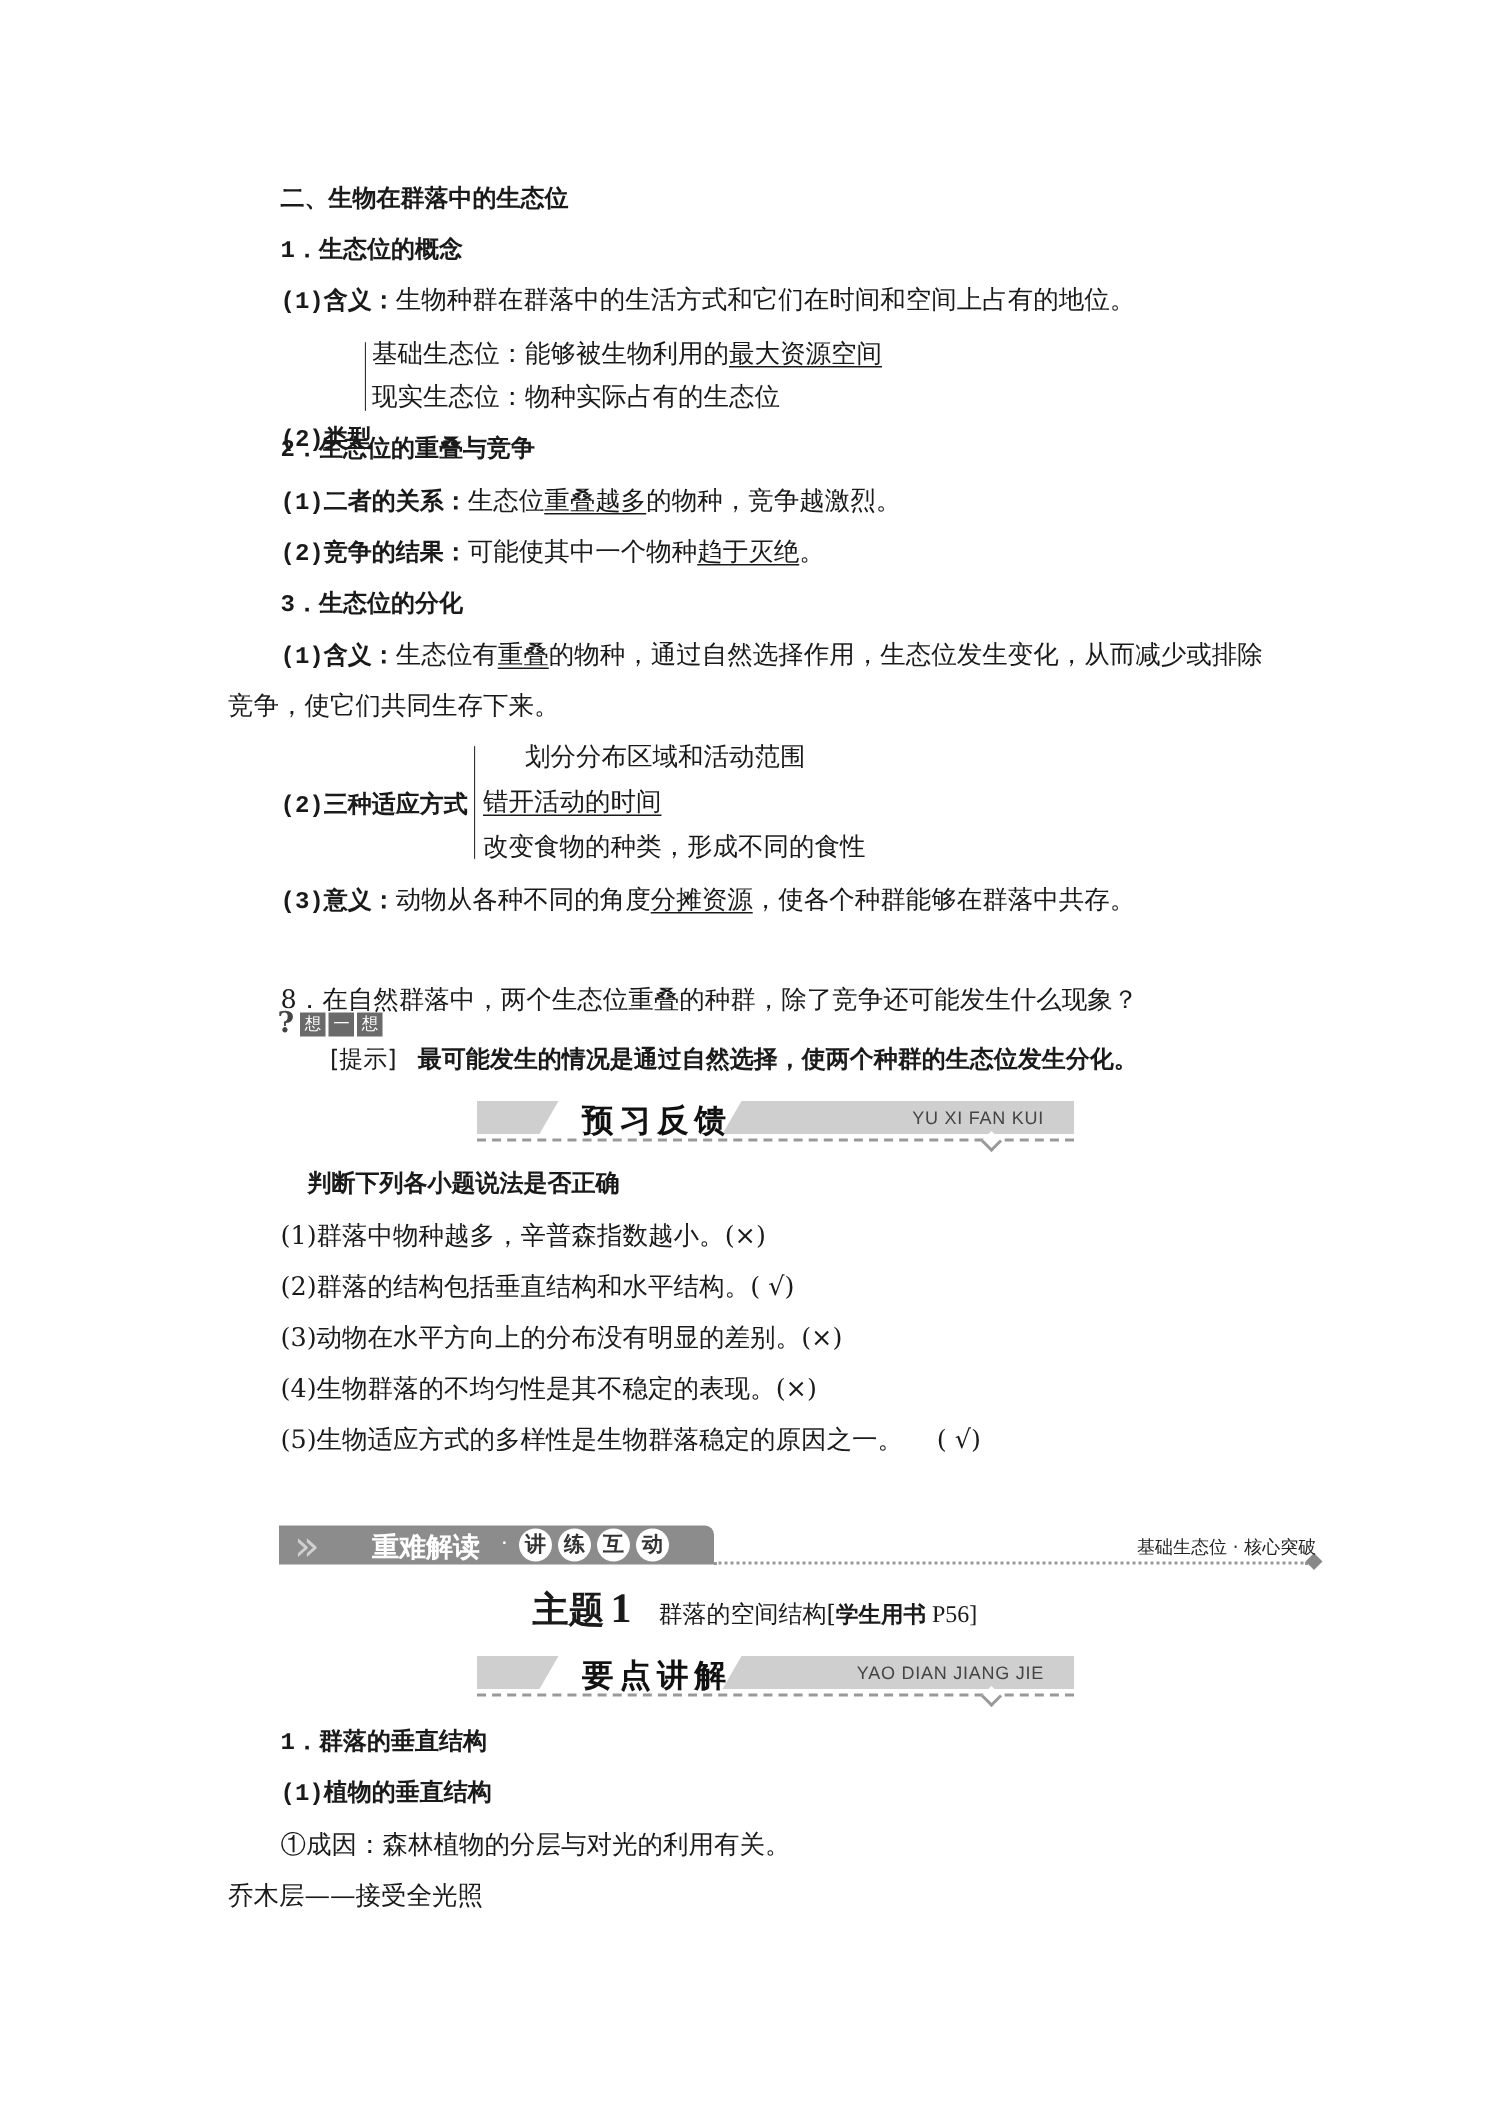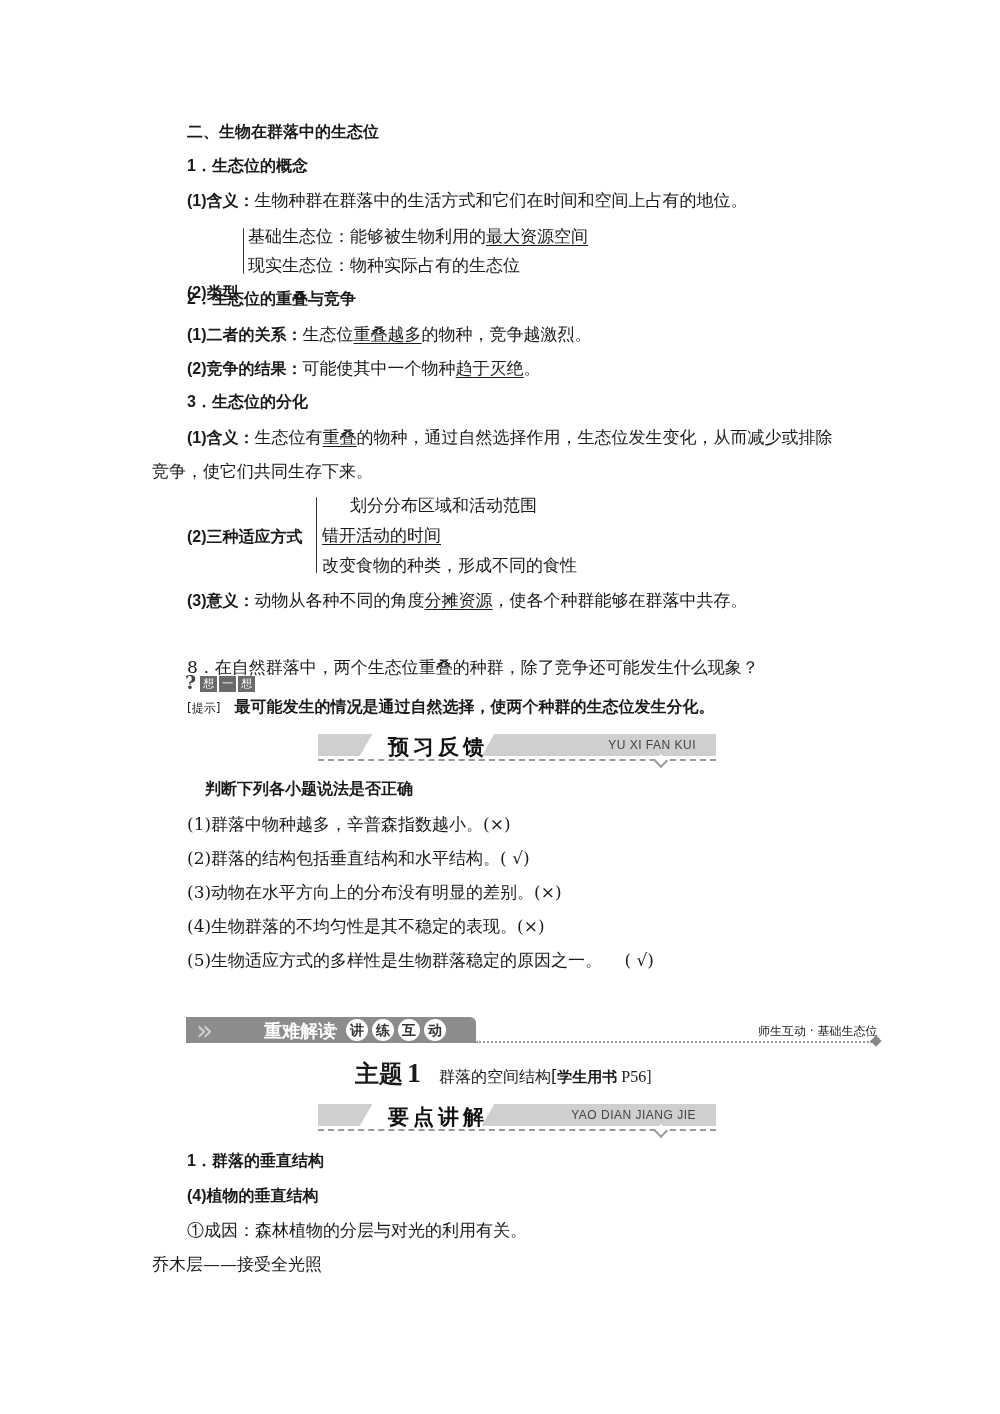--- a/index.html
+++ b/index.html
@@ -1,37 +1,37 @@
 <!DOCTYPE html>
 <html><head>
 <meta charset="utf-8">
 <style>
   html, body { margin: 0; padding: 0; background: #ffffff; }
   body { width: 1000px; height: 1414px; position: relative; overflow: hidden;
          font-family: "DejaVu Serif", "Liberation Serif", serif; color: #1a1a1a; }
   .abs { position: absolute; white-space: nowrap; }
   .line { font-size: 17px; line-height: 22px; }
-  .bold { font-family: Liberation Sans, sans-serif; font-weight: bold; font-size: 16px; }
+  .bold { font-family: Liberation Mono, monospace; font-weight: bold; font-size: 16px; }
   .u { text-decoration: underline; text-underline-offset: 3px; }
   .brace { position: absolute; border-left: 1.5px solid #333; border-radius: 6px 0 0 6px; }
   
   .banner { position: absolute; left: 318px; width: 384px; height: 22px; }
   .banner .bg { position: absolute; left: 0; top: 0; width: 398px; height: 22px; background: #cfcfcf;
                 clip-path: polygon(0 0, 100% 0, 100% 100%, 0 100%); }
   .banner .cut { position: absolute; top: 0; height: 22px; width: 60px; background: #fff; transform: skewX(-30deg); }
   .banner .title { position: absolute; top: -1px; font-family: "DejaVu Sans", sans-serif; font-weight: bold; font-size: 21px; color: #111; letter-spacing: 4px; }
   .banner .pinyin { position: absolute; right: 6px; top: 4px; font-family: "Liberation Sans", sans-serif; font-size: 12px; color: #444; letter-spacing: 0.5px; }
   .banner .dash { position: absolute; left: 0; top: 25px; width: 398px; border-top: 2px dashed #999; }
   .banner .chev { position: absolute; left: 338px; top: 22px; width: 8px; height: 8px; border-right: 2px solid #999; border-bottom: 2px solid #999; transform: rotate(45deg); background: #fff; }
   
   .think-box { display: inline-block; width: 17px; height: 16px; background: #6a6a6a; color: #fff; font-size: 11px; line-height: 16px; text-align: center; margin-right: 2px; font-family: "DejaVu Sans", sans-serif; }
   
   .bigbanner { position: absolute; left: 186px; top: 1017px; width: 290px; height: 26px; background: #8c8c8c; border-radius: 0 6px 0 0; }
   .bigbanner .chevs { position: absolute; left: 10px; top: -3px; font-size: 28px; color: #d0d0d0; font-family: "DejaVu Sans", sans-serif; letter-spacing: -8px; }
-  .bigbanner .t1 { position: absolute; left: 62px; top: 2px; color: #fff; font-family: "DejaVu Sans", sans-serif; font-weight: bold; font-size: 18px; margin-left: 16px; }
+  .bigbanner .t1 { position: absolute; left: 62px; top: 2px; color: #fff; font-family: "DejaVu Sans", sans-serif; font-weight: bold; font-size: 18px; }
   .bigbanner .dot { position: absolute; left: 148px; top: 4px; color: #fff; font-size: 14px; }
   .bigbanner .circ { position: absolute; top: 2px; width: 22px; height: 22px; border-radius: 50%; background: #fff; color: #333; font-family: "DejaVu Sans", sans-serif; font-weight: bold; font-size: 14px; line-height: 22px; text-align: center; }
   .dotline { position: absolute; left: 476px; top: 1041px; width: 396px; border-top: 2px dotted #999; }
   .diamond { position: absolute; left: 872px; top: 1037px; width: 8px; height: 8px; background: #888; transform: rotate(45deg); }
   .rightlabel { position: absolute; left: 758px; top: 1023px; font-family: "DejaVu Sans", sans-serif; font-size: 12px; color: #222; }
 </style>
 </head>
 <body>
 
 <div class="abs bold" style="left:187px;top:122px;">二、生物在群落中的生态位</div>
@@ -71,21 +71,21 @@
 
 <div class="abs line" style="left:187px;top:589px;text-align:right;">
   <span class="bold">(3)意义：</span><span>动物从各种不同的角度</span><span class="u">分摊资源</span><span>，使各个种群能够在群落中共存。</span>
 </div>
 
 <div class="abs" style="left:185px;top:623px;height:18px;margin-top:48px;">
   <span style="font-family:'DejaVu Serif',serif;font-weight:bold;font-size:19px;color:#444;margin-right:4px;vertical-align:middle;">?</span><span class="think-box">想</span><span class="think-box">一</span><span class="think-box">想</span>
 </div>
 <div class="abs line" style="left:187px;top:656px;">8．在自然群落中，两个生态位重叠的种群，除了竞争还可能发生什么现象？</div>
 <div class="abs line" style="left:187px;top:695px;">
-  <span style="font-family:'DejaVu Sans',sans-serif;font-size:12px;">[提示]</span><span style="display:inline-block;width:14px;"></span><span class="bold">最可能发生的情况是通过自然选择，使两个种群的生态位发生分化。</span>
+  <span style="font-family:'DejaVu Sans',sans-serif;font-size:16px;margin-left:33px;">[提示]</span><span style="display:inline-block;width:14px;"></span><span class="bold">最可能发生的情况是通过自然选择，使两个种群的生态位发生分化。</span>
 </div>
 
 <div class="banner" style="top:734px;">
   <div class="bg"></div>
   <div class="cut" style="left:48px;"></div>
   <div class="cut" style="left:150px;width:20px;"></div>
   <div class="cut" style="left:62px;width:100px;transform:none;"></div>
   <div class="title" style="left:70px;">预习反馈</div>
   <div class="pinyin">YU XI FAN KUI</div>
   <div class="dash"></div>
@@ -103,33 +103,33 @@
   <div class="chevs">»</div>
   <div class="t1">重难解读</div>
   <div class="dot">·</div>
   <div class="circ" style="left:160px;">讲</div>
   <div class="circ" style="left:186px;">练</div>
   <div class="circ" style="left:212px;">互</div>
   <div class="circ" style="left:238px;">动</div>
 </div>
 <div class="dotline"></div>
 <div class="diamond"></div>
-<div class="rightlabel">师生互动 · 基础生态位</div>
+<div class="rightlabel">基础生态位 · 核心突破</div>
 
 <div class="abs" style="left:355px;top:1057px;">
   <span style="font-family:'DejaVu Sans',sans-serif;font-weight:bold;font-size:24px;">主题</span><span style="font-family:'Liberation Serif',serif;font-weight:bold;font-size:28px;margin-left:4px;">1</span><span style="display:inline-block;width:18px;"></span><span style="font-size:16px;">群落的空间结构</span><span style="font-size:16px;">[</span><span style="font-family:'DejaVu Sans',sans-serif;font-weight:bold;font-size:15px;">学生用书</span><span style="font-family:'Liberation Serif',serif;font-size:16px;"> P56]</span>
 </div>
 
 <div class="banner" style="top:1104px;">
   <div class="bg"></div>
   <div class="cut" style="left:48px;"></div>
   <div class="cut" style="left:150px;width:20px;"></div>
   <div class="cut" style="left:62px;width:100px;transform:none;"></div>
   <div class="title" style="left:70px;">要点讲解</div>
   <div class="pinyin">YAO DIAN JIANG JIE</div>
   <div class="dash"></div>
   <div class="chev"></div>
 </div>
 
 <div class="abs bold" style="left:187px;top:1151px;">1．群落的垂直结构</div>
-<div class="abs line" style="left:187px;top:1184px;"><span class="bold">(4)植物的垂直结构</span></div>
+<div class="abs line" style="left:187px;top:1184px;"><span class="bold">(1)植物的垂直结构</span></div>
 <div class="abs line" style="left:187px;top:1219px;">①成因：森林植物的分层与对光的利用有关。</div>
 <div class="abs line" style="left:152px;top:1253px;">乔木层——接受全光照</div>
 
 </body></html>

